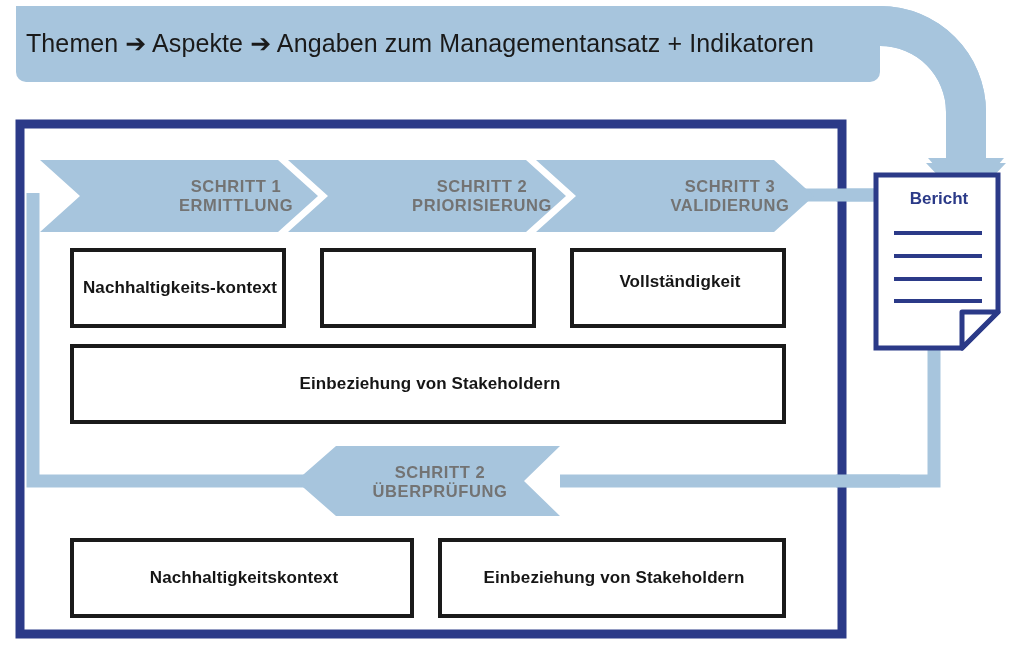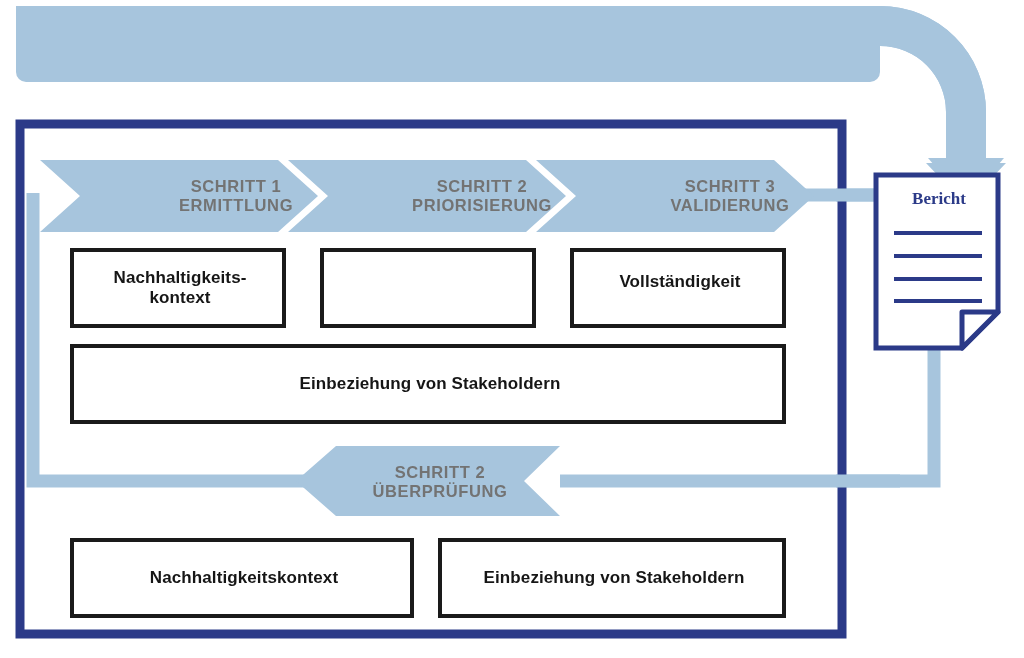--- a/index.html
+++ b/index.html
@@ -78,21 +78,20 @@
 
   
   #doc-title {
     left: 880px;
     top: 186px;
     width: 118px;
     height: 26px;
     font-size: 17px;
     font-weight: 700;
     color: #2b3a88;
-    font-family: Liberation Serif, serif;
   }
 </style>
 </head>
 <body>
 
 <div id="canvas">
 
   <svg id="svg-layer" viewBox="0 0 1024 658">
 
     <g>
@@ -150,20 +149,21 @@
       <path d="M 876 175 L 998 175 L 998 312 L 962 348 L 876 348 Z" fill="#ffffff" stroke="#2b3a88" stroke-width="5"></path>
       <path d="M 962 348 L 962 312 L 998 312 Z" fill="#ffffff" stroke="#2b3a88" stroke-width="5" stroke-linejoin="round"></path>
       <line x1="894" y1="233" x2="982" y2="233" stroke="#2b3a88" stroke-width="4"></line>
       <line x1="894" y1="256" x2="982" y2="256" stroke="#2b3a88" stroke-width="4"></line>
       <line x1="894" y1="279" x2="982" y2="279" stroke="#2b3a88" stroke-width="4"></line>
       <line x1="894" y1="301" x2="982" y2="301" stroke="#2b3a88" stroke-width="4"></line>
     </g>
 
   </svg>
 
+  <div class="txt" id="header-text">Themen ➔ Aspekte ➔ Angaben zum Managementansatz + Indikatoren</div>
 
   <div class="txt step-label" id="step1-label">
     <span>SCHRITT 1</span>
     <span>ERMITTLUNG</span>
   </div>
 
   <div class="txt step-label" id="step2-label">
     <span>SCHRITT 2</span>
     <span>PRIORISIERUNG</span>
   </div>
@@ -171,21 +171,21 @@
   <div class="txt step-label" id="step3-label">
     <span>SCHRITT 3</span>
     <span>VALIDIERUNG</span>
   </div>
 
   <div class="txt step-label" id="step4-label">
     <span>SCHRITT 2</span>
     <span>ÜBERPRÜFUNG</span>
   </div>
 
-  <div class="txt box-label" id="box-kontext-label" style="flex-direction:column;">
+  <div class="txt box-label" id="box-kontext-label" style="flex-direction:row;">
     <span>Nachhaltigkeits-</span>
     <span>kontext</span>
   </div>
 
 
   <div class="txt box-label" id="box-vollst-label">Vollständigkeit</div>
 
   <div class="txt box-label" id="box-stake-label">Einbeziehung von Stakeholdern</div>
 
   <div class="txt box-label" id="box-kontext2-label">Nachhaltigkeitskontext</div>

